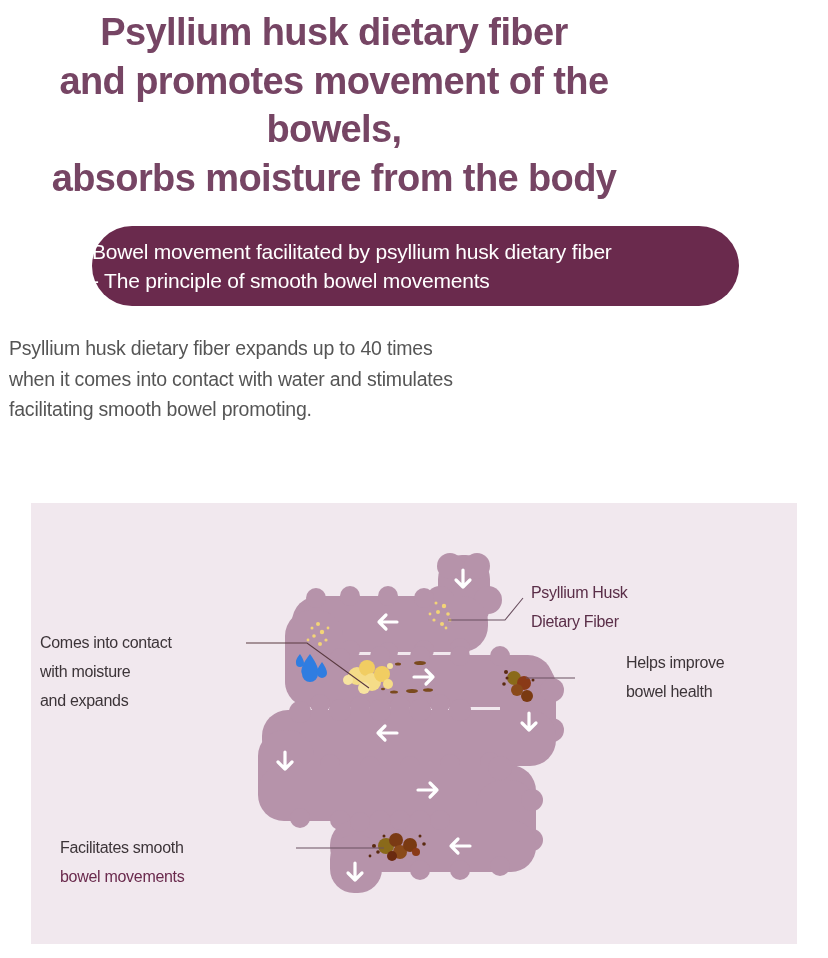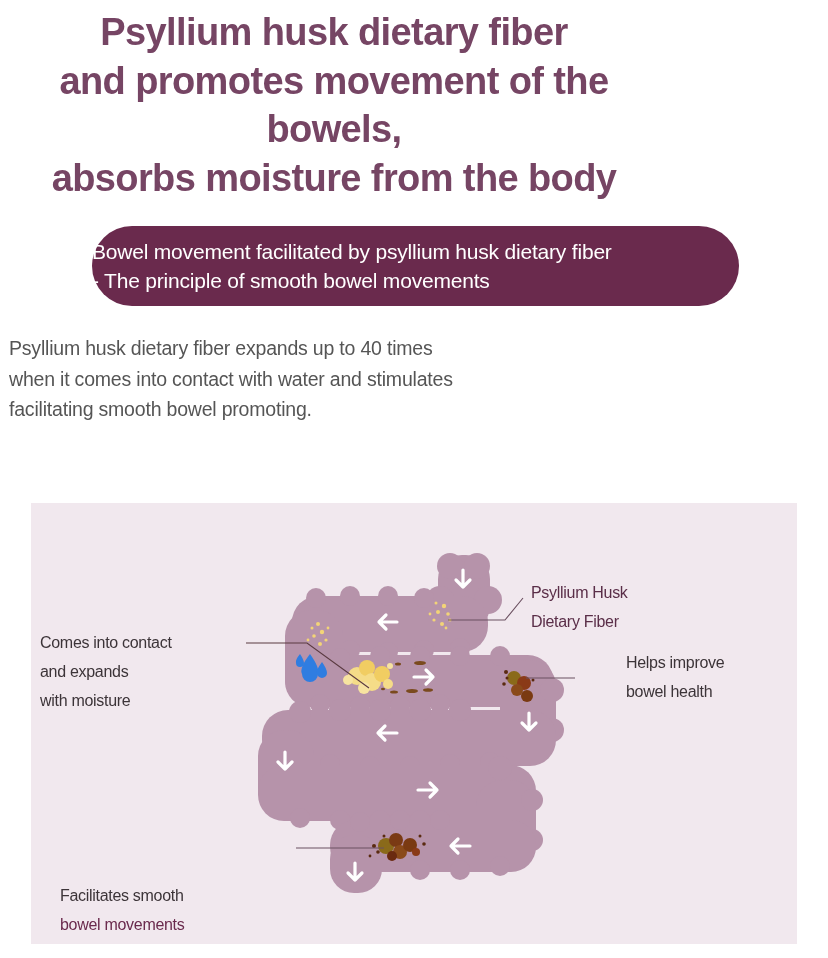--- a/index.html
+++ b/index.html
@@ -41,21 +41,21 @@
     font-size: 16px; line-height: 29px; color: #3c3438; letter-spacing: -0.3px;
   }
   .label span { display: block; }
   .label .accent { color: #6a2a4d; }
   .label.right-align { }
   .label .inline-accent { color: #6a2a4d; }
 
   .lbl-psyllium { left: 531px; top: 578px; color: #5a2e48; }
   .lbl-contact { left: 40px; top: 628px; width: 206px; }
   .lbl-helps { left: 586px; top: 648px; margin-left: 40px; }
-  .lbl-facilitates { left: 60px; top: 833px; width: 226px; margin-top: 48px; }
+  .lbl-facilitates { left: 60px; top: 833px; width: 226px; }
 </style>
 </head>
 <body>
 
 <div class="headline">
   <span>Psyllium husk dietary fiber</span>
   <span>and promotes movement of the bowels,</span>
   <span>absorbs moisture from the body</span>
 </div>
 
@@ -254,22 +254,22 @@
   </g>
 </svg>
 
 <div class="label lbl-psyllium">
   <span>Psyllium Husk</span>
   <span>Dietary Fiber</span>
 </div>
 
 <div class="label lbl-contact right-align">
   <span>Comes into contact</span>
+  <span>with moisture</span>
   <span>and expands</span>
-  <span>with moisture</span>
 </div>
 
 <div class="label lbl-helps">
   <span>Helps improve</span>
   <span>bowel health</span>
 </div>
 
 <div class="label lbl-facilitates right-align">
   <span>Facilitates smooth</span>
   <span class="accent">bowel movements</span>

